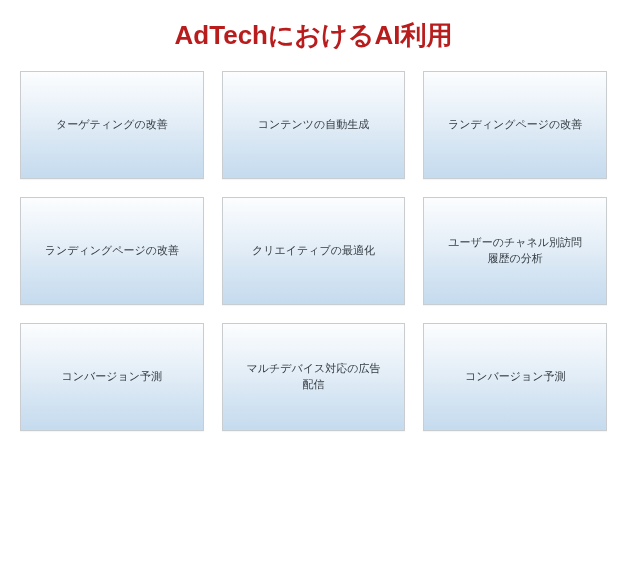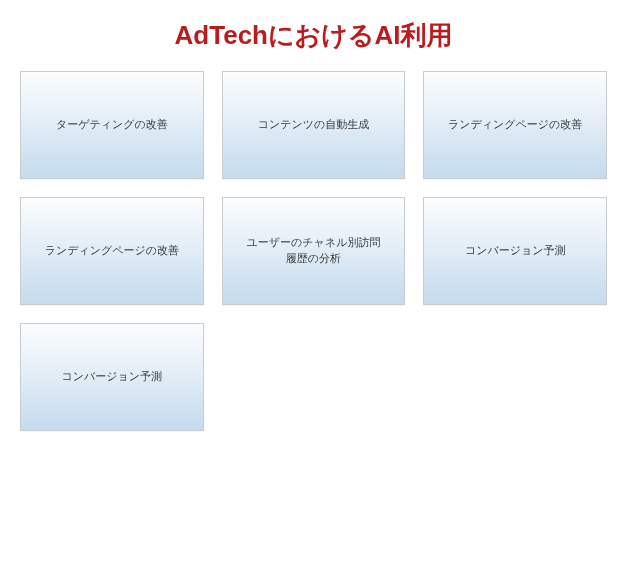--- a/index.html
+++ b/index.html
@@ -44,16 +44,18 @@
 </head>
 <body>
 
 <div class="title">AdTechにおけるAI利用</div>
 
 <div class="grid">
   <div class="tile">ターゲティングの改善</div>
   <div class="tile">コンテンツの自動生成</div>
   <div class="tile">ランディングページの改善</div>
   <div class="tile">ランディングページの改善</div>
+  <div class="tile">クリエイティブの最適化</div>
   <div class="tile">ユーザーのチャネル別訪問履歴の分析</div>
   <div class="tile">コンバージョン予測</div>
+  <div class="tile">マルチデバイス対応の広告配信</div>
   <div class="tile">コンバージョン予測</div>
 </div>
 
 </body></html>

